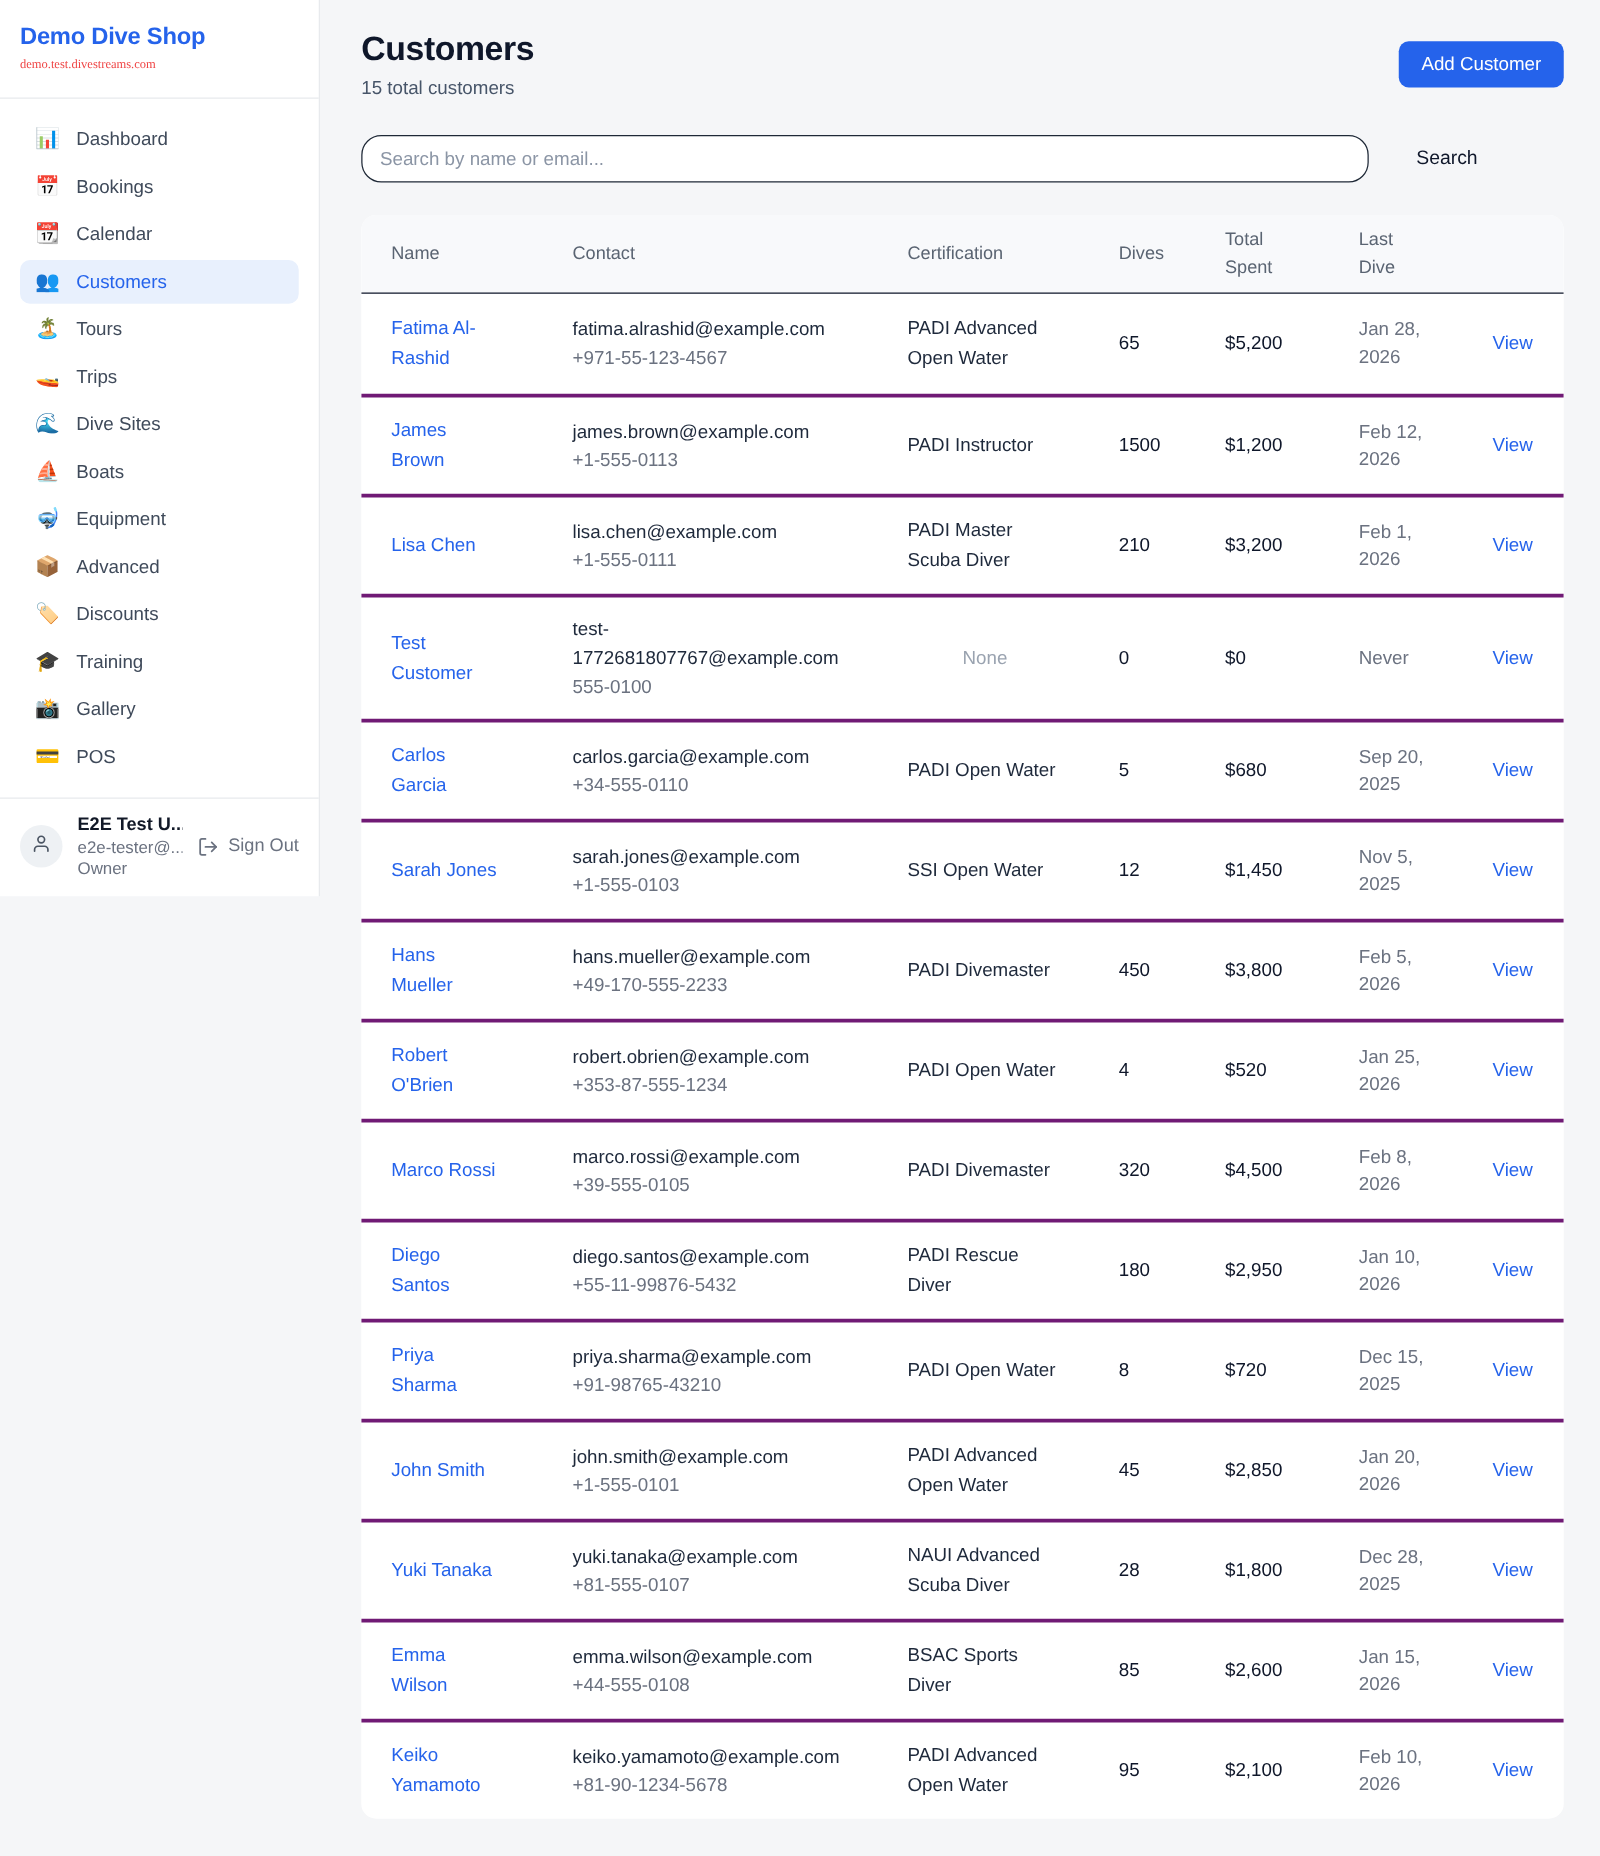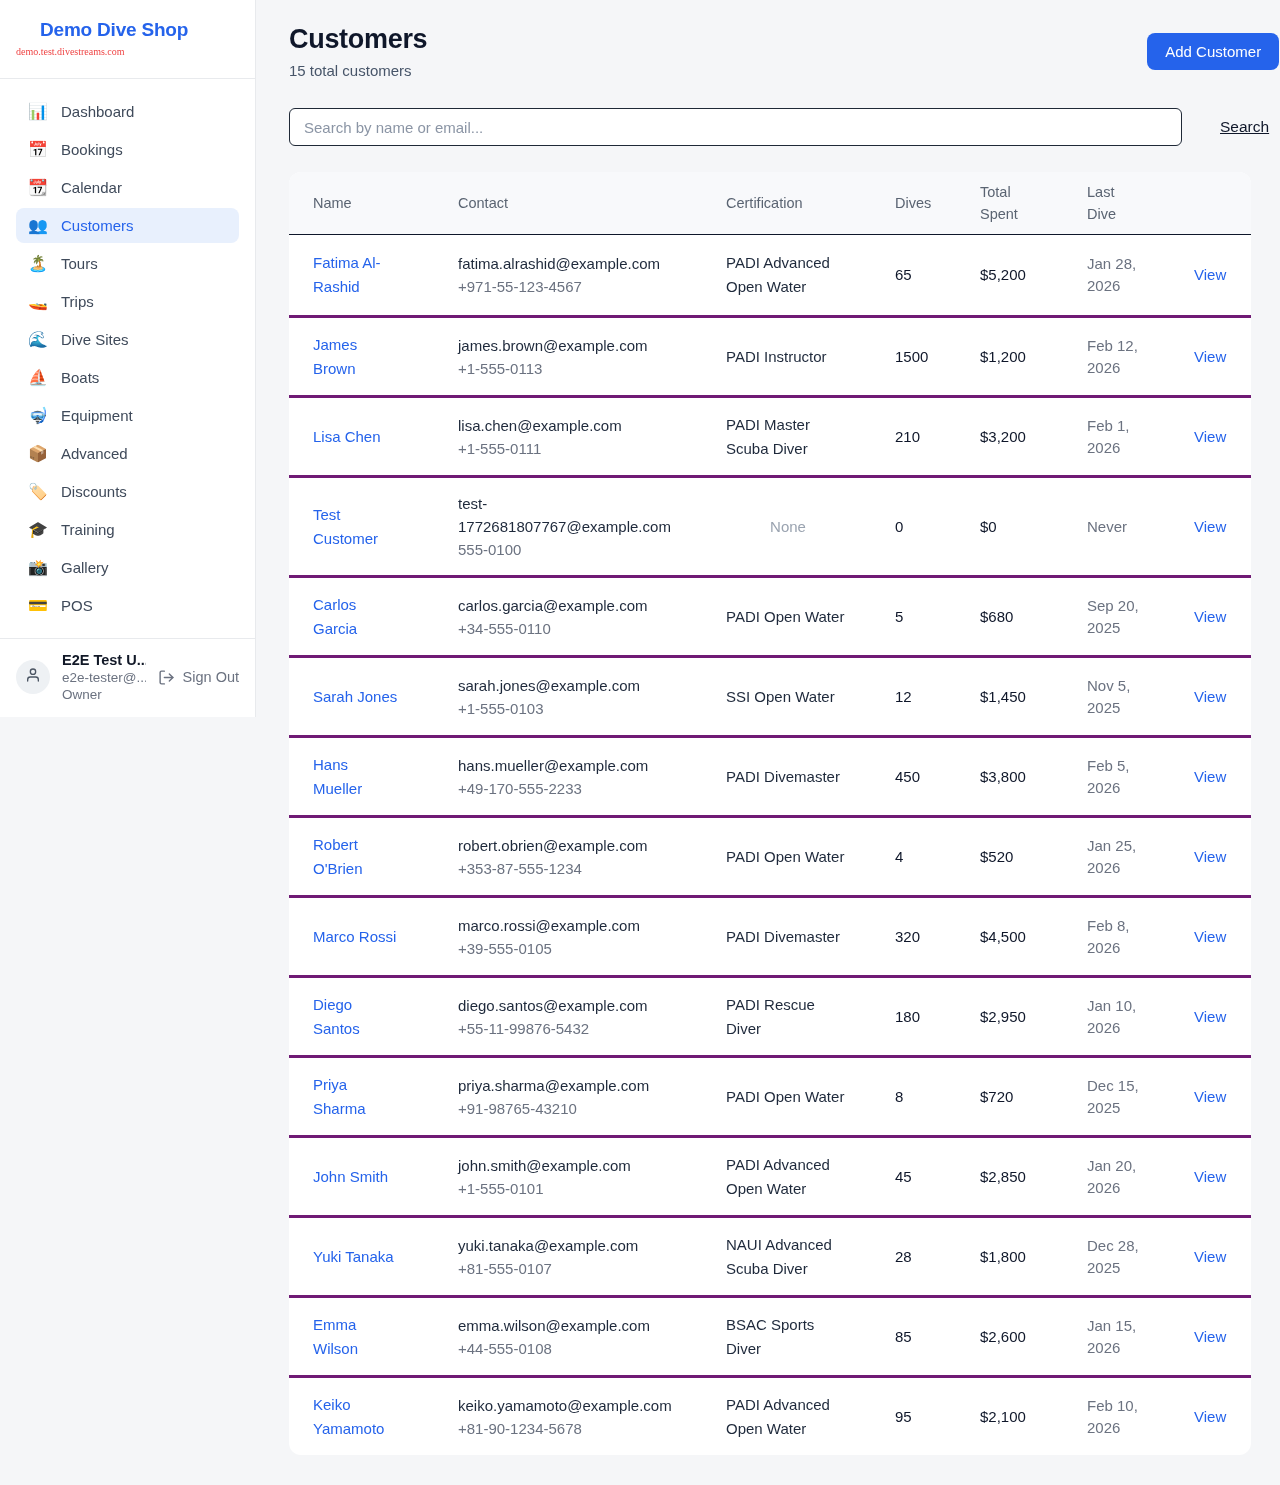--- a/index.html
+++ b/index.html
@@ -12,21 +12,21 @@
   }
   .app { display: flex; align-items: flex-start; }
 
   
   .sidebar {
     width: 256px; background: #ffffff;
     border-right: 1px solid #e8eaed;
     flex: 0 0 256px;
   }
   .sb-header { padding: 19px 16px 21px; border-bottom: 1px solid #e8eaed; }
-  .sb-title { color: #2563eb; font-size: 19px; font-weight: 700; letter-spacing: -0.2px; margin-left: 24px; }
+  .sb-title { color: #2563eb; font-size: 19px; font-weight: 700; letter-spacing: -0.2px; }
   .sb-sub { color: #ef4444; font-size: 10px; margin-top: 5px; font-family: Liberation Serif, serif; }
   .sb-nav { padding: 15px 16px 12px; }
   .sb-item {
     display: flex; align-items: center; gap: 13px;
     padding: 9px 12px; margin-bottom: 3px;
     border-radius: 8px; cursor: pointer;
     font-size: 15px; color: #3f4a5a;
   }
   .sb-item.active { background: #e8f0fd; color: #2563eb; font-weight: 500; }
   .sb-icon { width: 20px; text-align: center; font-size: 16px; line-height: 1; }
@@ -55,30 +55,30 @@
   .page-head { display: flex; align-items: center; justify-content: space-between; }
   .page-title { margin: 0; font-size: 27px; font-weight: 700; color: #0f172a; letter-spacing: -0.3px; }
   .page-sub { font-size: 15px; color: #475569; margin-top: 7px; }
   .add-btn {
     background: #2563eb; color: #ffffff; border: none;
     font-family: inherit; font-size: 15px; font-weight: 500;
     padding: 10px 18px; border-radius: 8px; cursor: pointer;
   }
   .search-row { margin-top: 29px; display: flex; align-items: center; }
   .search-input {
-    width: 893px; height: 38px;
-    border: 1.5px solid #1f2937; border-radius: 6px;
+    width: 806px; height: 38px;
+    border: 1.5px solid #1f2937; border-radius: 16px;
     padding: 4px 14px; font-family: inherit; font-size: 15px;
     color: #0f172a; background: #ffffff; outline: none;
   }
   .search-input::placeholder { color: #8b95a5; }
   .search-btn {
     background: none; border: none; padding: 0 10px;
     margin-left: 28px; font-family: inherit;
-    font-size: 15.5px; color: #0f172a; cursor: pointer; text-decoration: underline;
+    font-size: 15.5px; color: #0f172a; cursor: pointer;
   }
 
   
   .card { margin-top: 26px; width: 962px; background: #ffffff; border-radius: 12px; overflow: hidden; }
   .thead, .tr {
     display: grid;
     grid-template-columns: 169px 268px 169px 85px 107px 107px 57px;
     align-items: center;
   }
   .thead { background: #f8f9fb; border-bottom: 1px solid #0f172a; min-height: 62px; }

